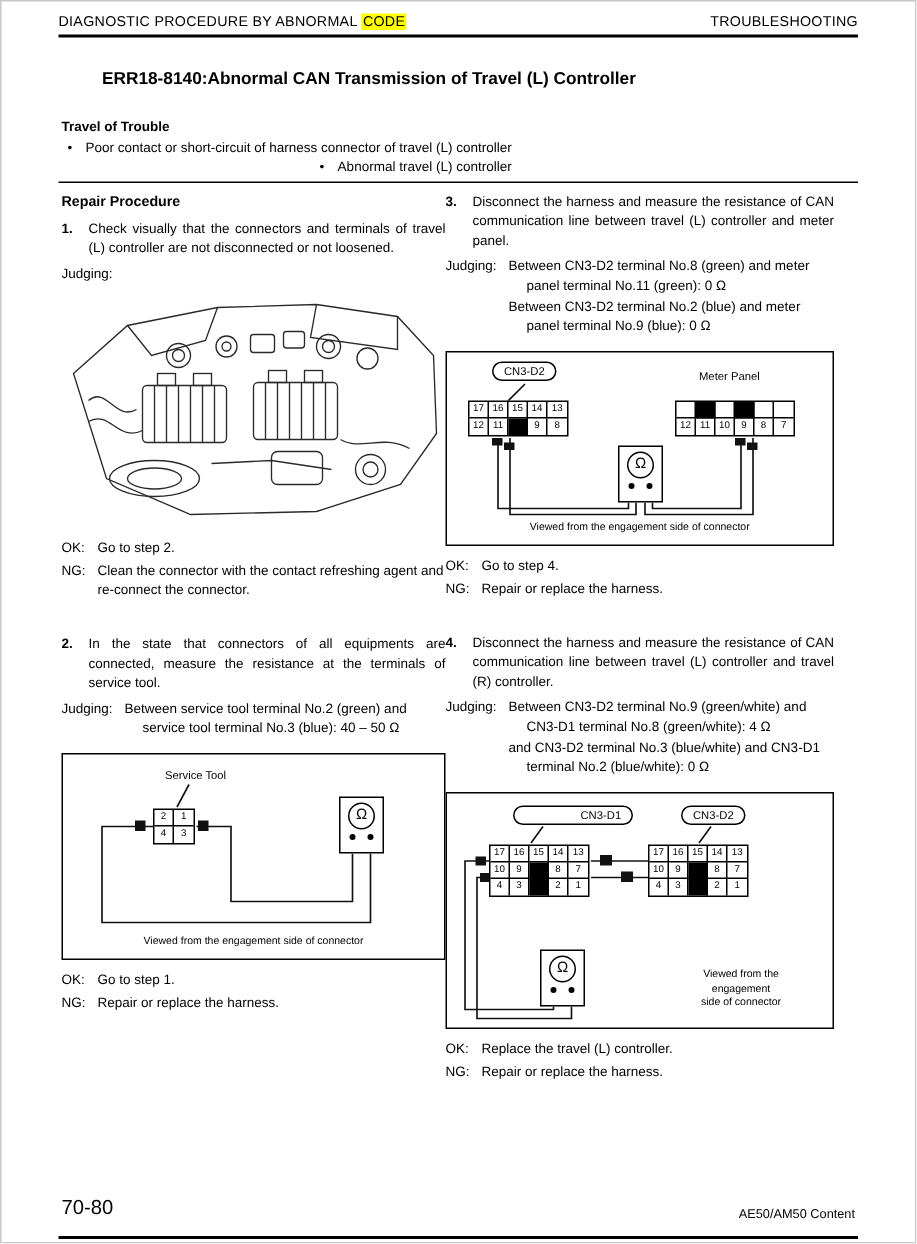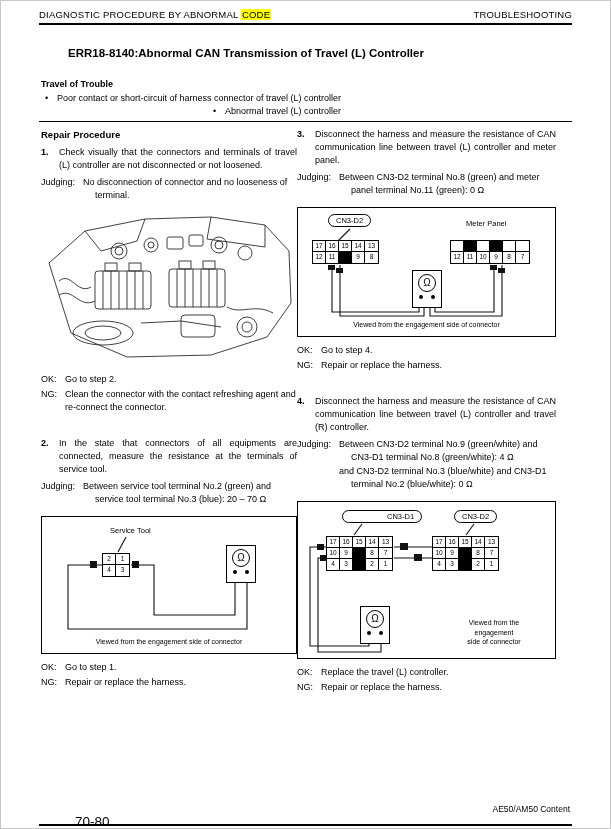--- a/index.html
+++ b/index.html
@@ -49,21 +49,21 @@
   .pin-row { display:flex; }
   .pin-cell { width:13px; height:11px; border-right:1px solid #000; border-bottom:1px solid #000; font-size:6.5px; line-height:10px; text-align:center; color:#000; }
   .pin-row:last-child .pin-cell { border-bottom:none; }
   .pin-cell:last-child { border-right:none; }
   .pin-cell.filled { background:#000; }
   .ohmmeter { position:absolute; width:30px; height:38px; border:1px solid #000; background:#fff; display:flex; flex-direction:column; align-items:center; padding-top:3px; gap:3px; }
   .ohm-circle { width:18px; height:18px; border:1px solid #000; border-radius:50%; font-size:10px; line-height:16px; text-align:center; }
   .ohm-probes { display:flex; gap:8px; }
   .probe { width:4px; height:4px; background:#000; border-radius:50%; }
   
-  .footer-page { position:absolute; left:40px; top:814px; font-size:13.5px;margin-left:34px; }
+  .footer-page { position:absolute; left:40px; top:797px; font-size:13.5px; }
   .footer-series { position:absolute; right:40px; top:802px; font-size:8.5px; }
   .footer-rule { position:absolute; left:38px; right:38px; top:823px; height:2px; background:#000; }
 </style>
 </head>
 <body>
 
 <div class="page">
 
   <div class="header">
     <div><span>DIAGNOSTIC PROCEDURE BY ABNORMAL </span><span class="hl">CODE</span></div>
@@ -88,23 +88,20 @@
 
     <div class="col-left">
       <div class="section-heading">Repair Procedure</div>
 
       <div class="step">
         <span class="step-num">1.</span>
         <span class="step-text">Check visually that the connectors and terminals of travel (L) controller are not disconnected or not loosened.</span>
       </div>
       <div class="judging">
         <span class="judging-label">Judging:</span>
-        <div class="judging-body">
-            <p>No disconnection of connector and no looseness of terminal.</p>
-          </div>
       </div>
 
       <div class="figure">
         <svg width="256" height="152" viewBox="0 0 256 152">
           <g stroke="#2a2a2a" fill="none" stroke-width="0.9">
             <path d="M8,52 L44,20 L104,8 L170,6 L224,14 L248,40 L250,92 L226,126 L170,144 L86,146 L30,122 Z"></path>
             <path d="M44,20 L60,40 L96,30 L104,8"></path>
             <path d="M170,6 L166,28 L224,36 L224,14"></path>
             <circle cx="78" cy="40" r="8"></circle>
               <circle cx="78" cy="40" r="4"></circle>
@@ -147,21 +144,21 @@
 
       <div class="gap"></div>
 
       <div class="step">
         <span class="step-num">2.</span>
         <span class="step-text">In the state that connectors of all equipments are connected, measure the resistance at the terminals of service tool.</span>
       </div>
       <div class="judging">
         <span class="judging-label">Judging:</span>
         <div class="judging-body">
-            <p>Between service tool terminal No.2 (green) and service tool terminal No.3 (blue): 20 – 70 Ω</p>
+            <p>Between service tool terminal No.2 (green) and service tool terminal No.3 (blue): 40 – 50 Ω</p>
           </div>
       </div>
 
       <div class="diagram" style="width:256px;height:138px;">
         <svg class="wires" viewBox="0 0 254 136">
           <g stroke="#111" stroke-width="1.1" fill="none">
             <line x1="84" y1="20" x2="76" y2="35"></line>
             <polyline points="60,48 26,48 26,112 205,112 205,66"></polyline>
             <polyline points="89,48 112,48 112,98 193,98 193,66"></polyline>
           </g>
@@ -204,20 +201,21 @@
     <div class="col-right">
 
       <div class="step" style="margin-top:0;">
         <span class="step-num">3.</span>
         <span class="step-text">Disconnect the harness and measure the resistance of CAN communication line between travel (L) controller and meter panel.</span>
       </div>
       <div class="judging">
         <span class="judging-label">Judging:</span>
         <div class="judging-body">
           <p>Between CN3-D2 terminal No.8 (green) and meter panel terminal No.11 (green): 0 Ω</p>
+          <p>Between CN3-D2 terminal No.2 (blue) and meter panel terminal No.9 (blue): 0 Ω</p>
         </div>
       </div>
 
       <div class="diagram" style="width:259px;height:130px;">
         <svg class="wires" viewBox="0 0 257 128">
           <g stroke="#111" stroke-width="1.1" fill="none">
             <line x1="52" y1="21" x2="40" y2="33"></line>
             <polyline points="34,57 34,104 121,104 121,100"></polyline>
             <polyline points="42,57 42,108 126,108 126,100"></polyline>
             <polyline points="196,57 196,104 137,104 137,100"></polyline>

